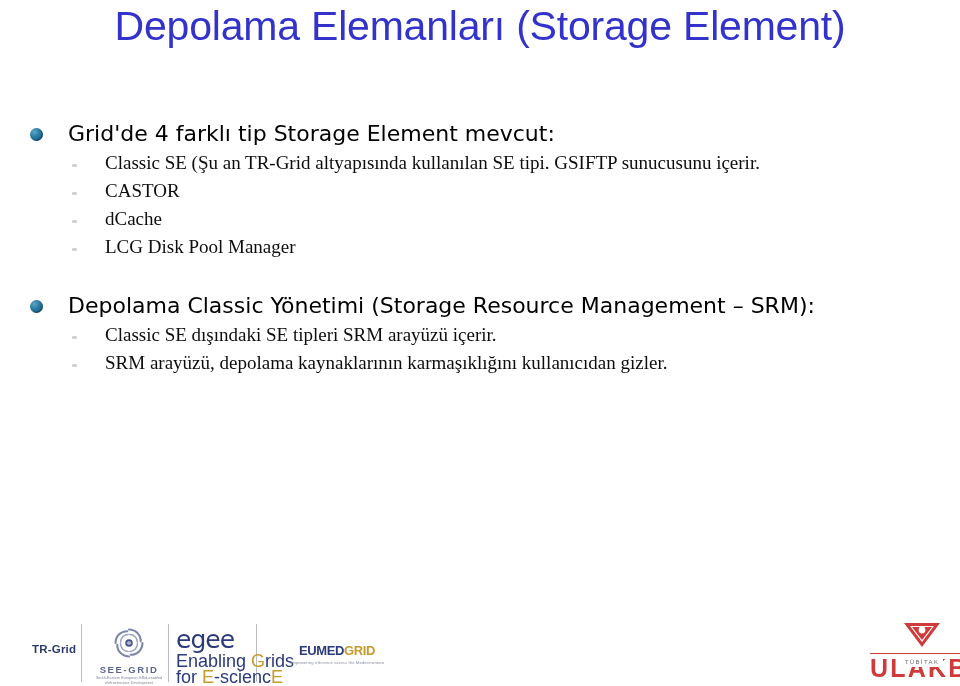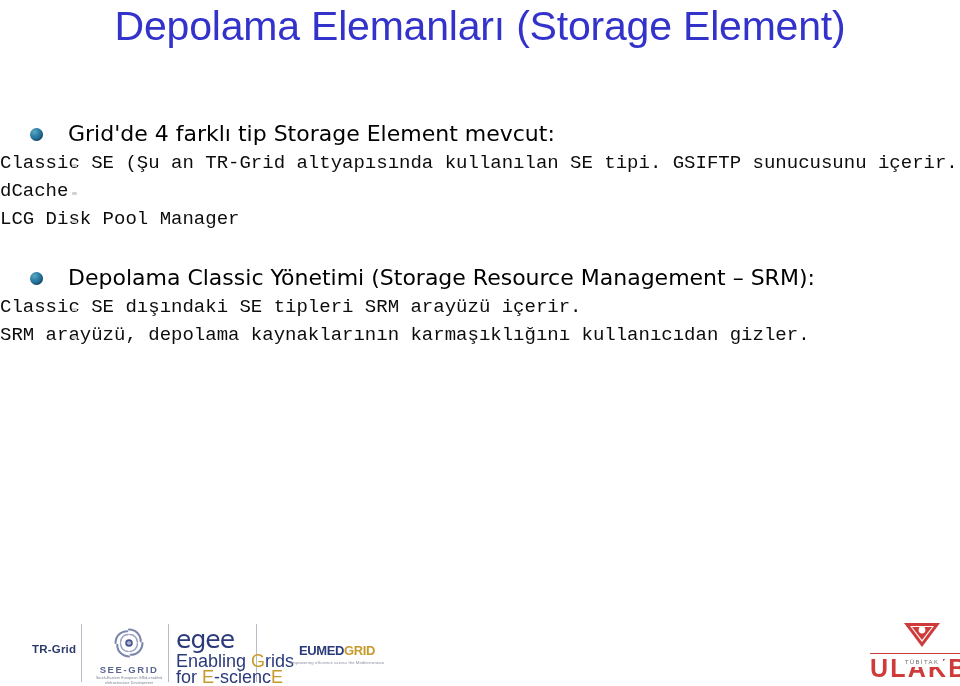--- a/index.html
+++ b/index.html
@@ -57,21 +57,22 @@
     top: 10px;
     width: 13px;
     height: 13px;
     border-radius: 50%;
     background: radial-gradient(circle at 34% 30%, #5fa7c4 0%, #2a7fa6 38%, #1b5f85 72%, #14506f 100%);
     box-shadow: inset -1px -1px 1px rgba(0,0,0,.25);
   }
 
   .bullet-l2 {
     position: relative;
-    font-family: Liberation Mono, monospace;
+    padding-left: 105px;
+    font-family: Liberation Serif, serif;
     font-size: 19px;
     line-height: 28px;
     color: #0d0d0d;
     white-space: nowrap;
   }
   .bullet-l2 .marker {
     position: absolute;
     left: 72px;
     top: 15px;
     width: 5px;
@@ -242,20 +243,24 @@
 
   <div class="bullet-block">
     <div class="bullet-l1">
       <span class="marker"></span>
       <span>Grid'de 4 farklı tip Storage Element mevcut:</span>
     </div>
 
     <div class="bullet-l2">
       <span class="marker"></span>
       <span>Classic SE (Şu an TR-Grid altyapısında kullanılan SE tipi. GSIFTP sunucusunu içerir.</span>
+    </div>
+    <div class="bullet-l2">
+      <span class="marker"></span>
+      <span>CASTOR</span>
     </div>
     <div class="bullet-l2">
       <span class="marker"></span>
       <span>dCache</span>
     </div>
     <div class="bullet-l2">
       <span class="marker"></span>
       <span>LCG Disk Pool Manager</span>
     </div>
   </div>

